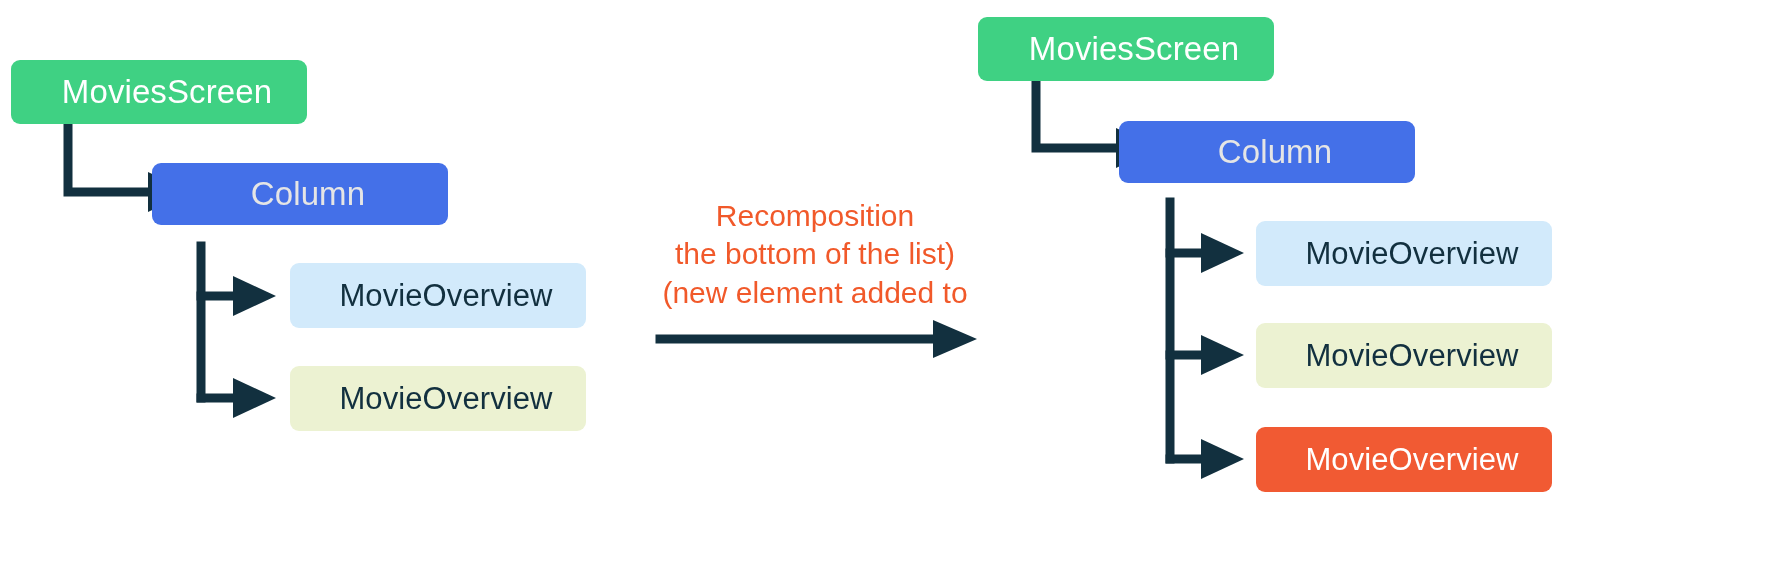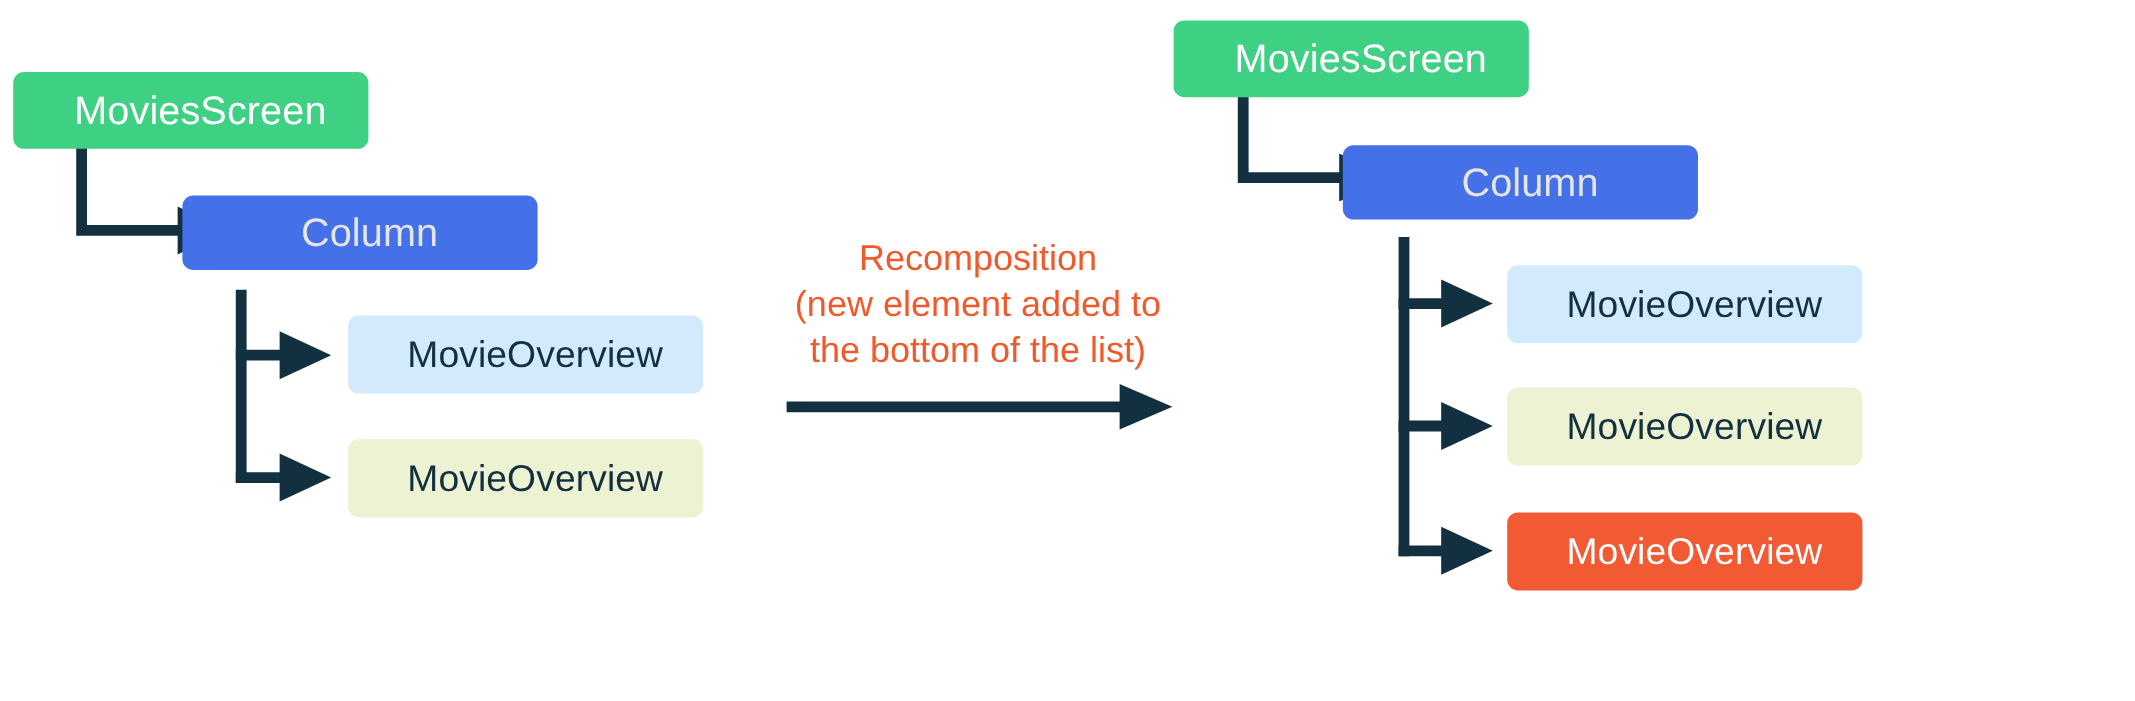--- a/index.html
+++ b/index.html
@@ -106,22 +106,22 @@
   <div class="node node-ov-blue" style="left:290px; top:263px; width:296px; height:65px;">
     <span>MovieOverview</span>
   </div>
 
   <div class="node node-ov-yellow" style="left:290px; top:366px; width:296px; height:65px;">
     <span>MovieOverview</span>
   </div>
 
   <div class="caption" style="left:655px; top:197px; width:320px;">
     <span class="caption-line">Recomposition</span>
+    <span class="caption-line">the bottom of the list)</span>
     <span class="caption-line">(new element added to</span>
-    <span class="caption-line">the bottom of the list)</span>
   </div>
 
   <svg class="connector-svg" viewBox="0 0 1779 584">
     <path d="M 660 339 L 940 339" fill="none" stroke="#12303f" stroke-width="9" stroke-linecap="square"></path>
     <polygon points="933,320 977,339 933,358" fill="#12303f"></polygon>
   </svg>
 
   <svg class="connector-svg" viewBox="0 0 1779 584">
 
     <path d="M 1036 80 L 1036 148 L 1122 148" fill="none" stroke="#12303f" stroke-width="9" stroke-linecap="square"></path>

